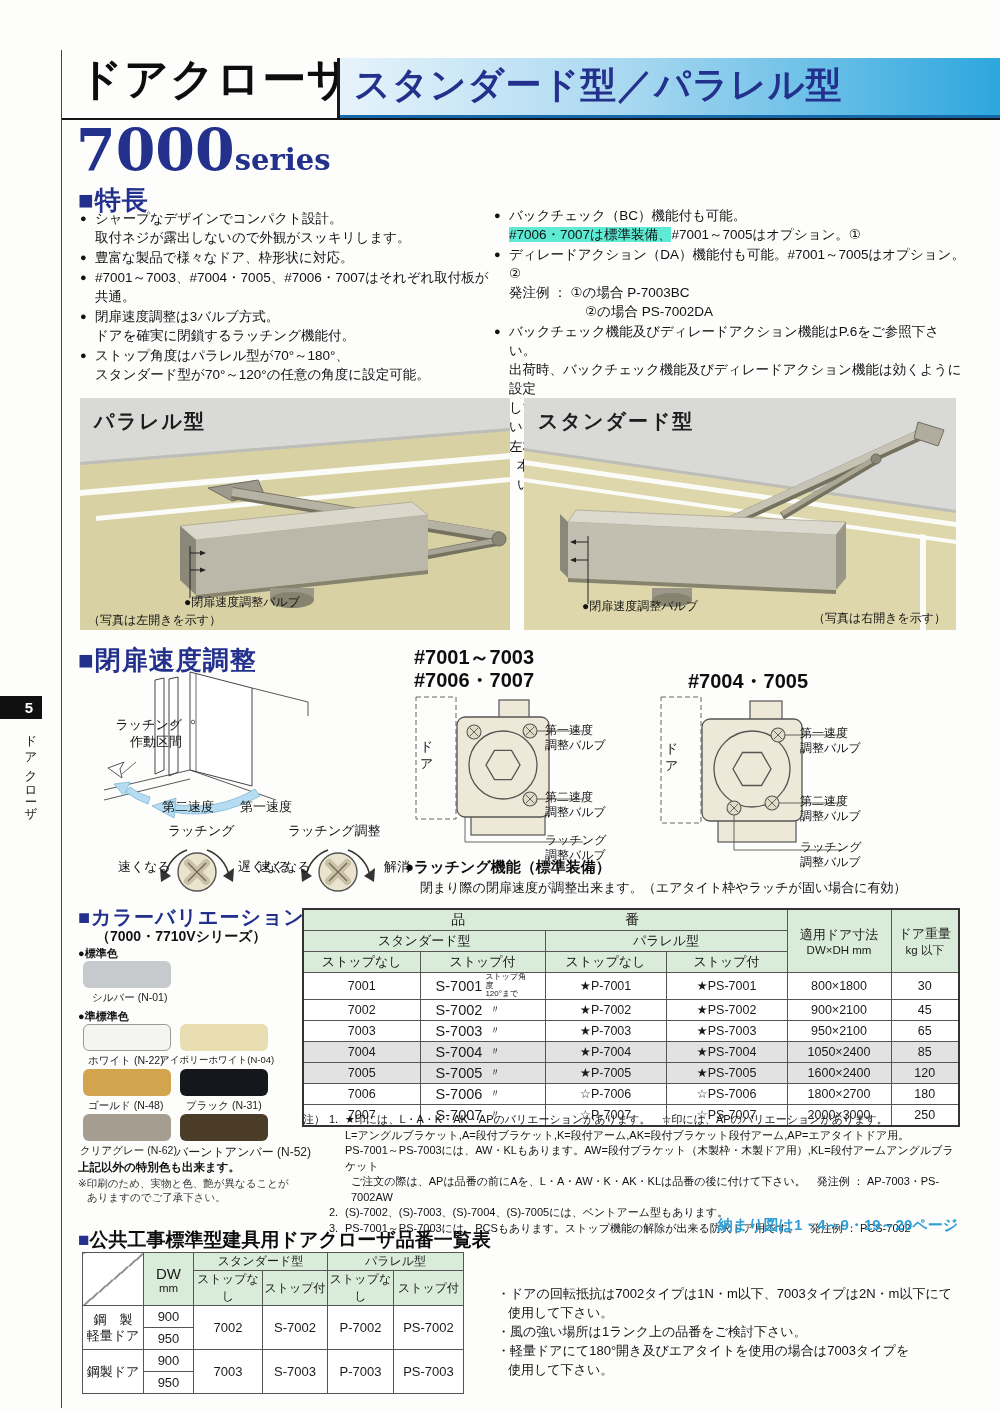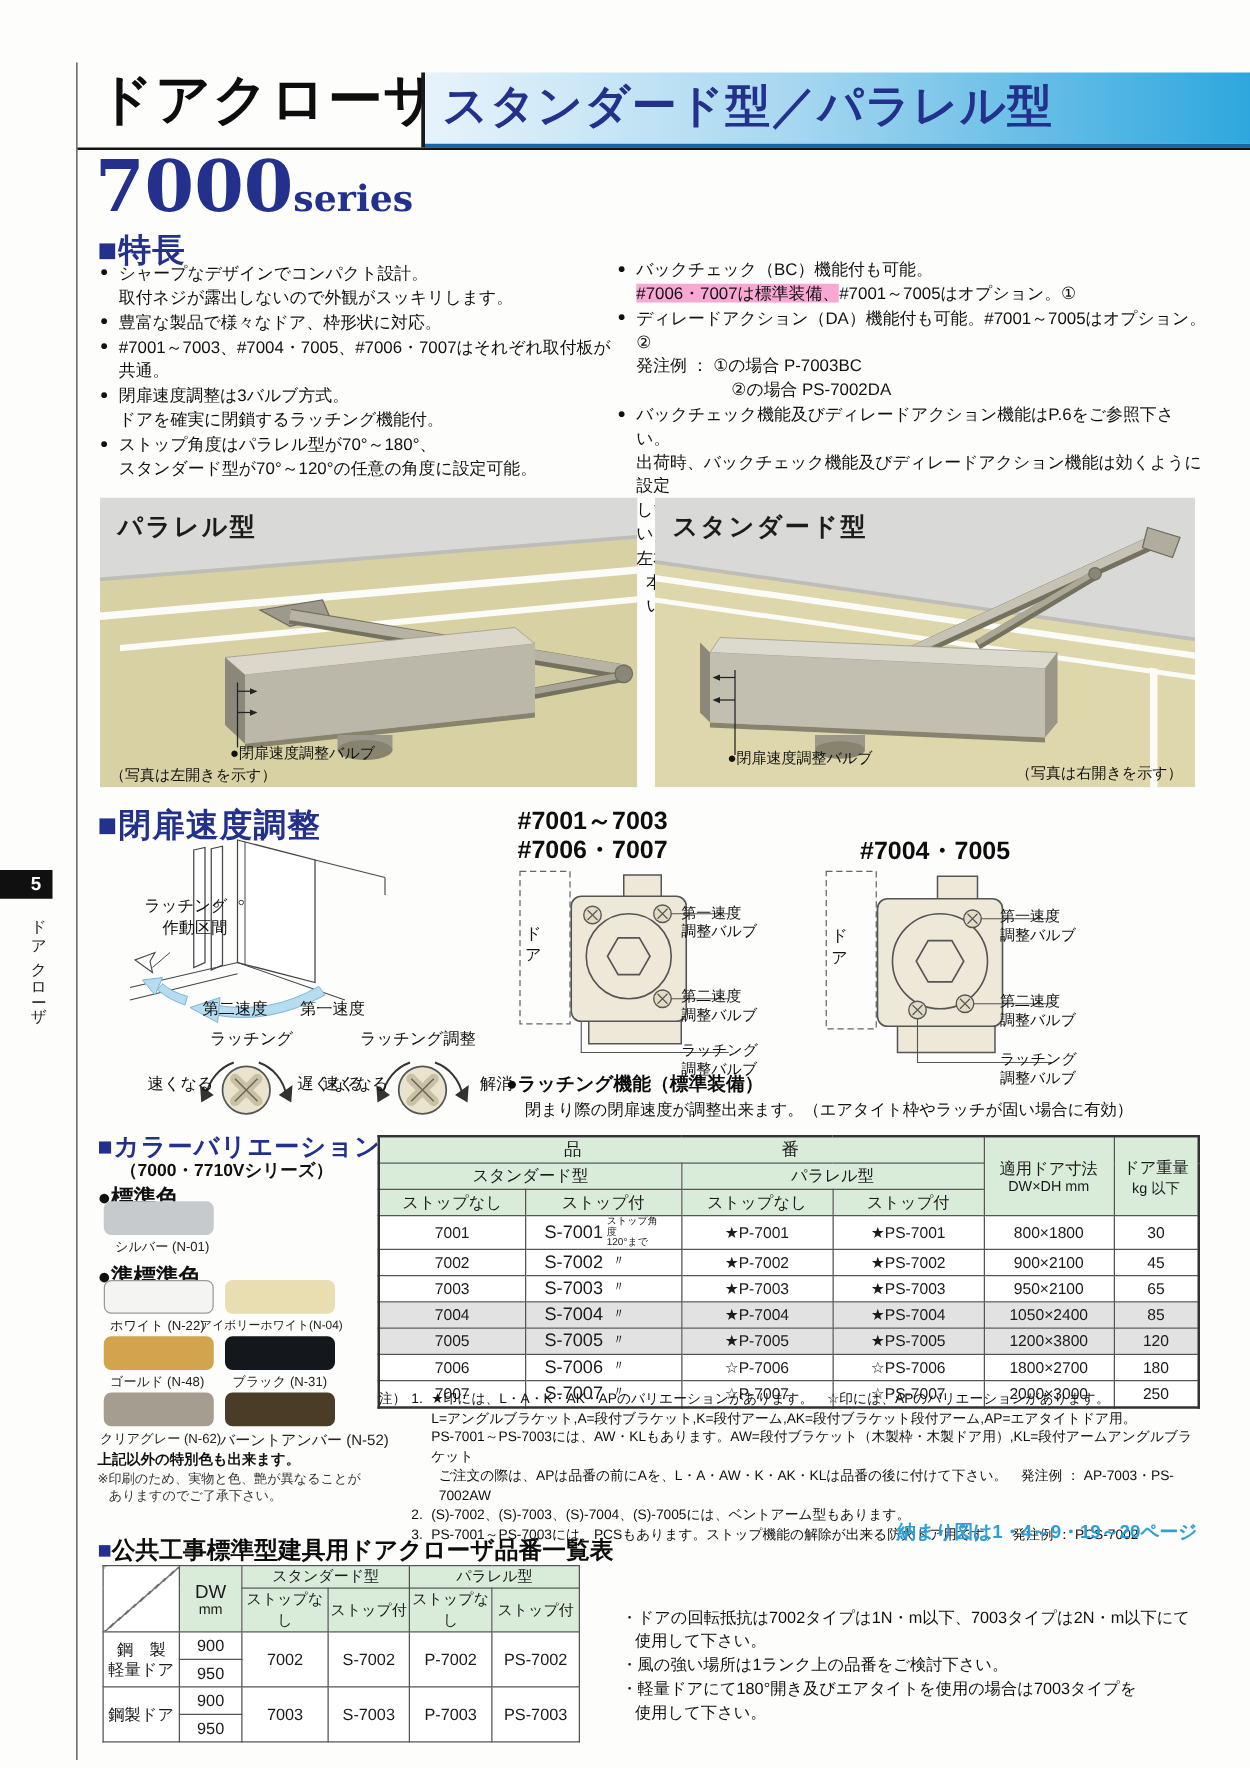--- a/index.html
+++ b/index.html
@@ -24,21 +24,21 @@
   .series{left:76px;top:120px;color:#23308c;font-family:"DejaVu Serif","Liberation Serif",serif;font-weight:bold;}
   .series .n{font-size:57px;line-height:60px;}
   .series .s{font-size:29px;}
 
   .sec-head{font-size:26px;font-weight:bold;color:#23308c;letter-spacing:1px;}
 
   
   .feat{font-size:13.5px;line-height:19px;color:#111;}
   .fi{display:flex;margin-bottom:1px;}
   .fi .b{width:15px;flex:none;font-size:11px;line-height:19px;}
-  .hl{background:#f9a8d4;}
+  .hl{background:#5eead4;}
   .ind76{margin-left:76px;}
   .ind8{margin-left:8px;}
 
   
   .photo{overflow:hidden;}
   .photo svg{position:absolute;left:0;top:0;}
   .photo-label{position:absolute;left:14px;top:10px;font-size:20px;font-weight:bold;color:#1c1c1c;letter-spacing:2px;}
   .valve-label{position:absolute;font-size:12px;color:#111;}
   .photo-cap{position:absolute;font-size:12px;color:#111;}
 
@@ -46,21 +46,21 @@
   .dlabel{font-size:13px;line-height:17px;color:#111;}
   .adj-t{font-size:13px;color:#111;}
   .vd-title{font-size:20px;font-weight:bold;line-height:23px;color:#0d0d0d;}
   .vdoor{width:15px;font-size:13px;line-height:17px;word-break:break-all;color:#111;}
   .vl{font-size:12px;line-height:15px;color:#111;}
   .latch-t{font-size:15px;font-weight:bold;color:#0d0d0d;}
   .latch-b{font-size:13px;color:#111;}
 
   
   .col-sub{font-size:14px;font-weight:bold;color:#111;}
-  .col-cat{font-size:18px;font-weight:bold;color:#111;}
+  .col-cat{font-size:11px;font-weight:bold;color:#111;}
   .sw{width:88px;height:27px;border-radius:6px;}
   .sw.bordered{border:1px solid #9a9a9a;box-sizing:border-box;}
   .sw-name{font-size:10.5px;color:#222;white-space:nowrap;}
   .col-n1{font-size:11.5px;font-weight:bold;color:#111;}
   .col-n2{font-size:10.5px;line-height:14px;color:#333;}
 
   
   table{border-collapse:collapse;table-layout:fixed;}
   .ptable{width:656px;border:2px solid #333;}
   .ptable th,.ptable td{border:1px solid #555;text-align:center;vertical-align:middle;padding:0;overflow:hidden;}
@@ -509,21 +509,21 @@
         <td>
               <div class="s-wrap">
                 <span class="c-bold">S-7005</span>
                 <span class="s-note">
                   <div class="dit">〃</div>
                 </span>
               </div>
             </td>
         <td class="c-bold">★P-7005</td>
         <td class="c-bold">★PS-7005</td>
-        <td>1200×3800</td>
+        <td>1600×2400</td>
         <td>120</td>
       </tr>
       <tr>
         <td class="c-bold">7006</td>
         <td>
               <div class="s-wrap">
                 <span class="c-bold">S-7006</span>
                 <span class="s-note">
                   <div class="dit">〃</div>
                 </span>

